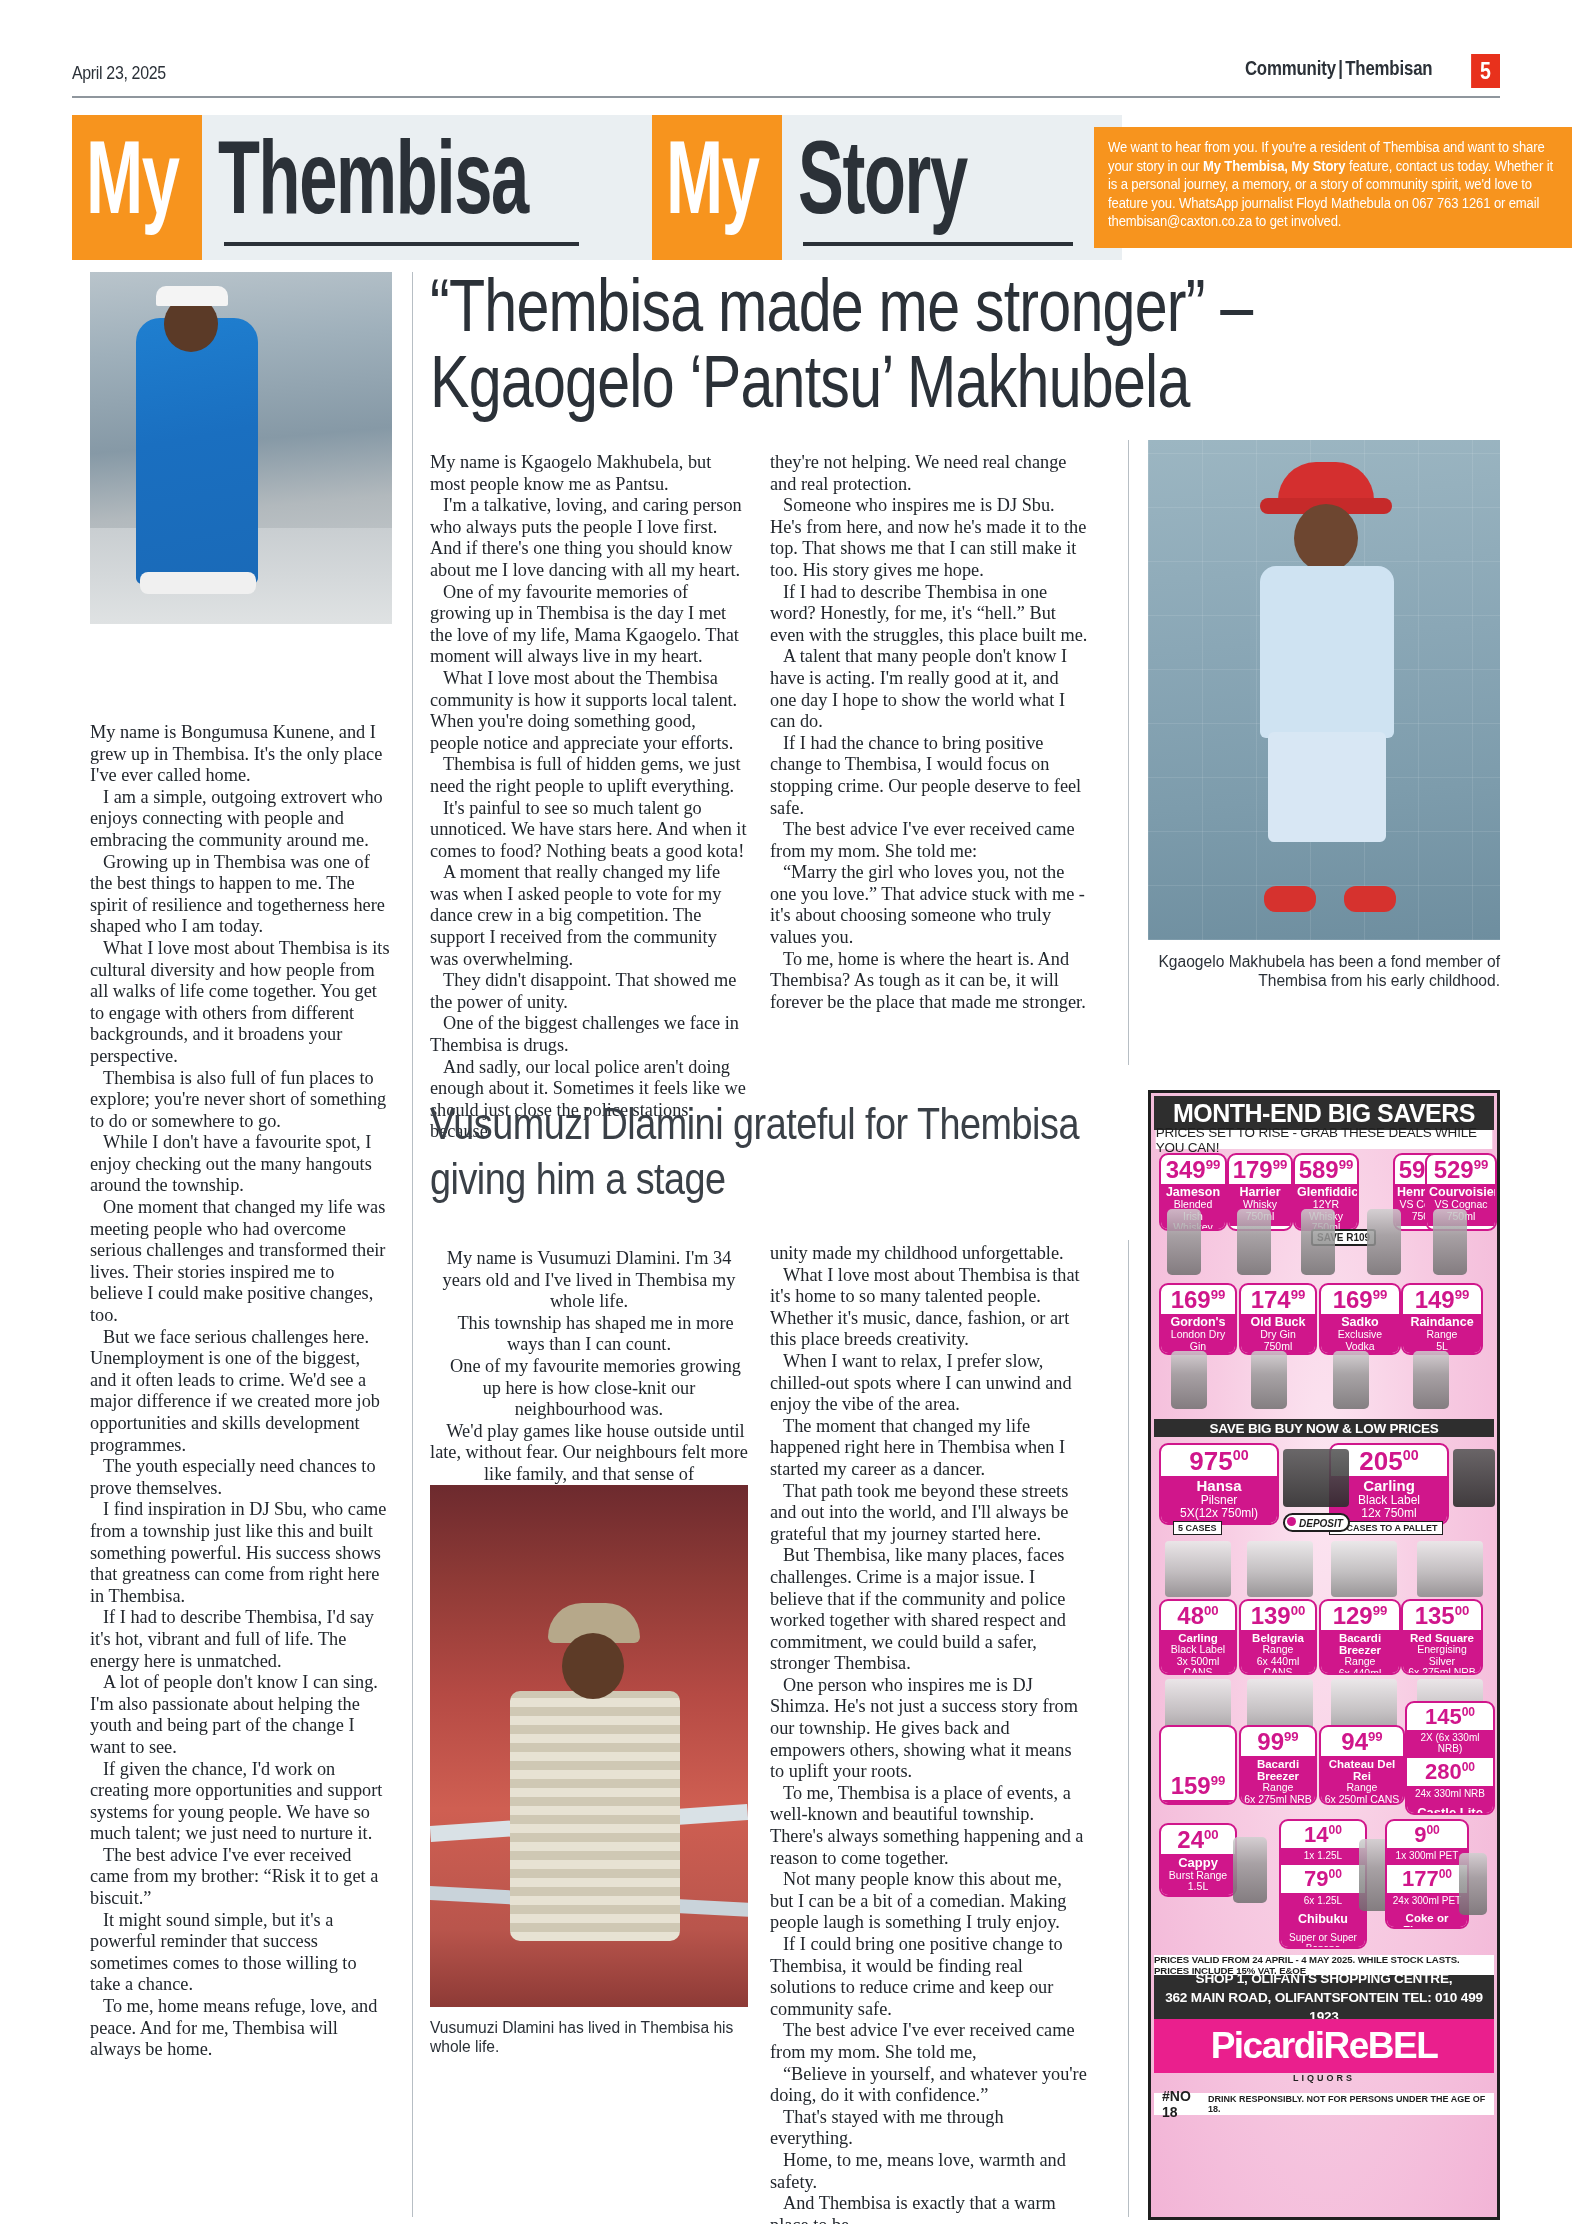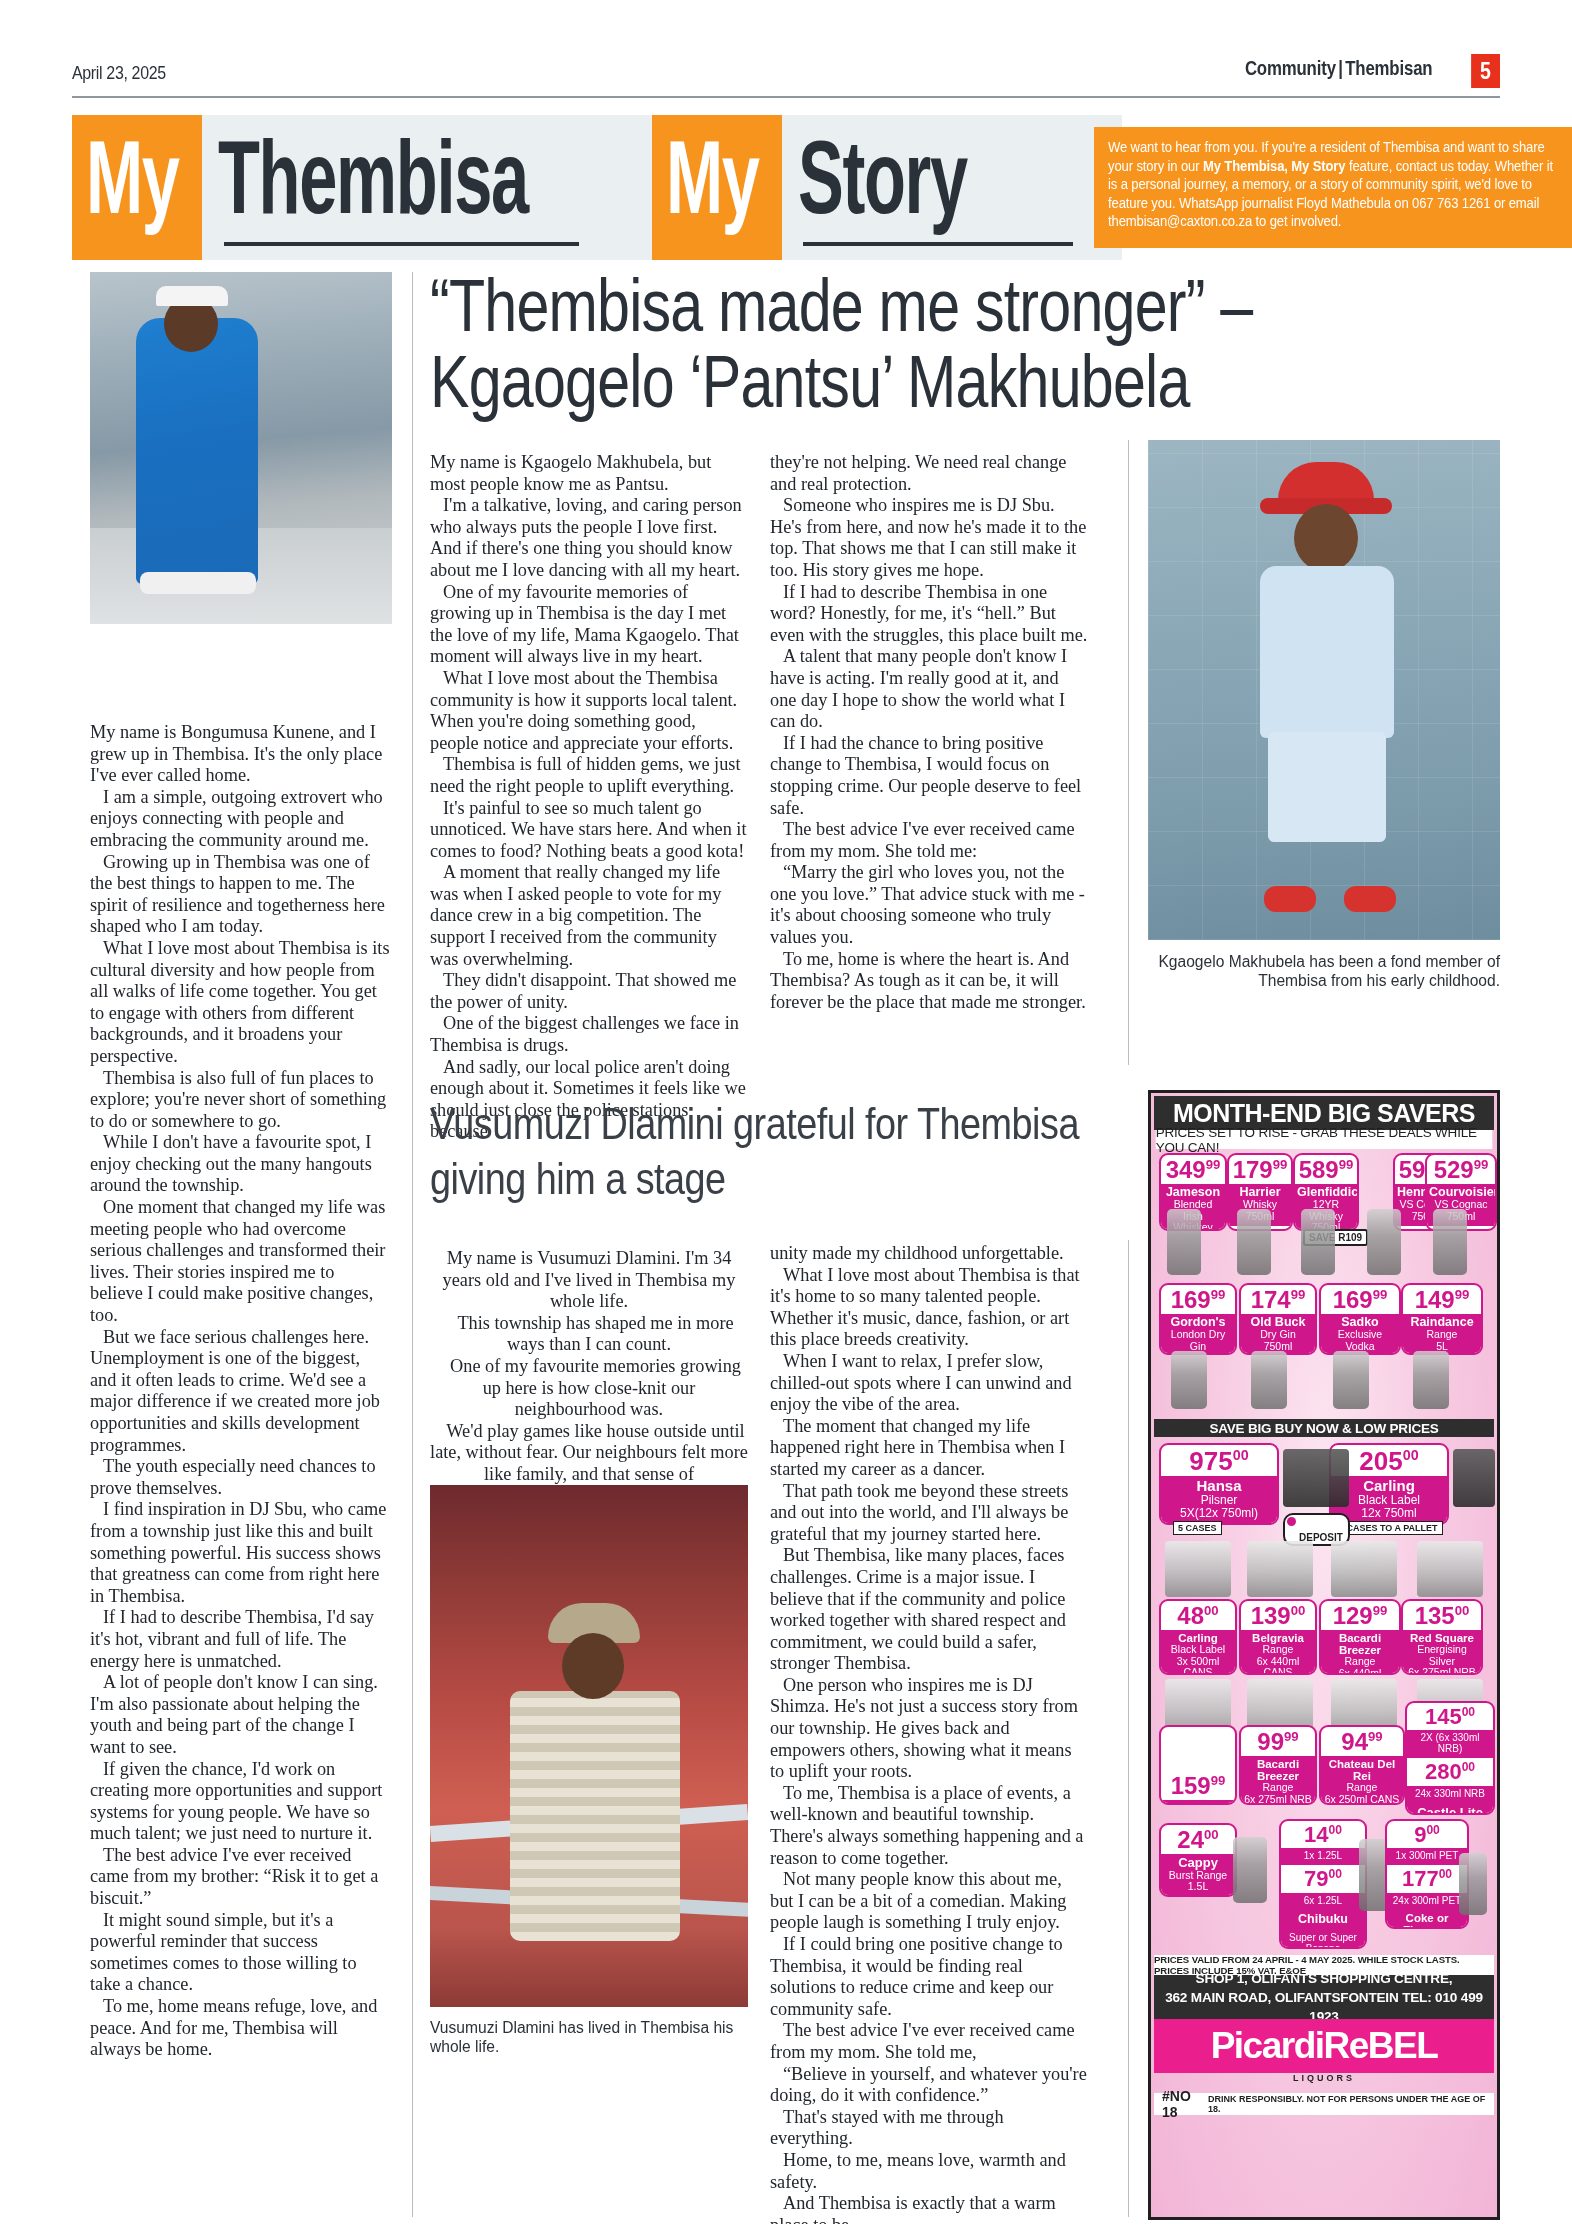--- a/index.html
+++ b/index.html
@@ -335,21 +335,21 @@
   }
   .ad-band{
     position:absolute;left:3px;width:340px;height:18px;
     background:#2e2e2e;color:#ffffff;
     display:flex;align-items:center;justify-content:center;
     font-weight:bold;font-size:13.5px;letter-spacing:-0.2px;
   }
   .dep{
     position:absolute;background:#ffffff;border:2px solid #1f1f1f;
     border-radius:10px;font-weight:bold;font-size:10px;color:#1f1f1f;
-    padding:17px 5px 1px 14px;white-space:nowrap;
+    padding:3px 5px 1px 14px;white-space:nowrap;font-style:italic;
   }
   .dep::before{
     content:"";position:absolute;left:2px;top:2px;
     width:9px;height:9px;border-radius:50%;background:#d0168b;
   }
   .cases{
     position:absolute;background:#ffffff;border:1.5px solid #1f1f1f;
     font-weight:bold;font-size:9px;color:#1f1f1f;
     padding:1px 4px;white-space:nowrap;
   }
@@ -550,21 +550,21 @@
             <span class="ds" style="font-size: 10.5px;">VS Cognac<br>750ml</span>
           </div>
         </div>
         <div class="deal" style="left: 274px; top: 60px; width: 68px; height: 74px;">
           <div class="price" style="font-size: 24px;">529<span class="c">99</span></div>
           <div class="info">
             <span class="nm" style="font-size: 12.5px;">Courvoisier</span>
             <span class="ds" style="font-size: 10.5px;">VS Cognac<br>750ml</span>
           </div>
         </div>
-        <div class="save-tag" style="left: 152px; top: 136px;">SAVE R109</div>
+        <div class="save-tag" style="left: 160px; top: 136px;">SAVE R109</div>
         <div class="bottle" style="left: 16px; top: 116px; width: 34px; height: 66px;"></div>
         <div class="bottle" style="left: 86px; top: 116px; width: 34px; height: 66px;"></div>
         <div class="bottle" style="left: 150px; top: 116px; width: 34px; height: 66px;"></div>
         <div class="bottle" style="left: 216px; top: 116px; width: 34px; height: 66px;"></div>
         <div class="bottle" style="left: 282px; top: 116px; width: 34px; height: 66px;"></div>
         <div class="deal" style="left: 8px; top: 190px; width: 74px; height: 68px;">
           <div class="price" style="font-size: 24px;">169<span class="c">99</span></div>
           <div class="info">
             <span class="nm" style="font-size: 12.5px;">Gordon's</span>
             <span class="ds" style="font-size: 10.5px;">London Dry Gin<br>750ml</span>

